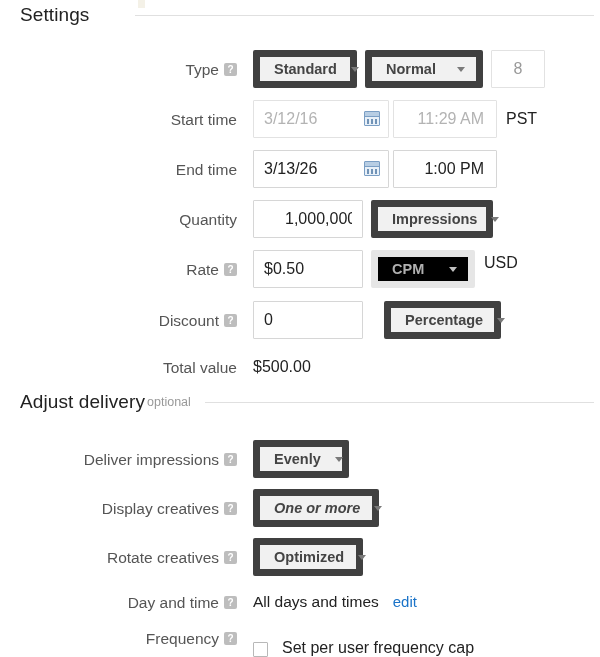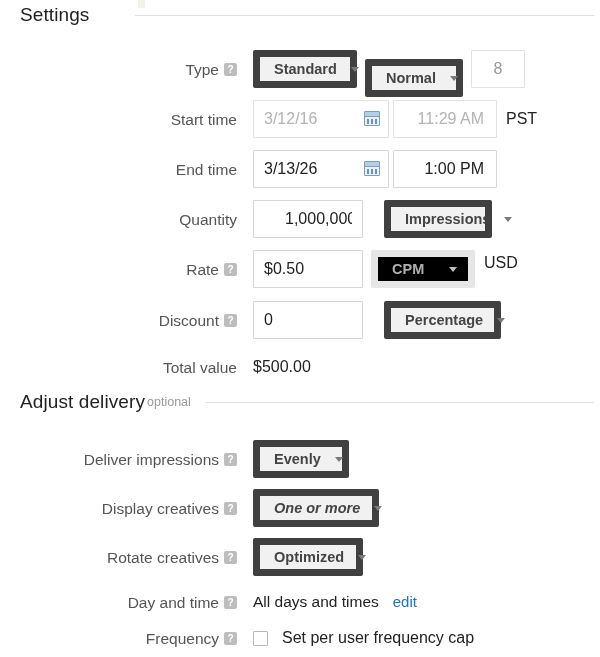--- a/index.html
+++ b/index.html
@@ -210,21 +210,21 @@
     color: #1a73c8;
     margin-left: 14px;
     line-height: 38px;
     cursor: pointer;
     white-space: nowrap;
   }
 
   
   .cb-line {
     display: flex;
-    align-items: center;
+    align-items: flex-end;
     height: 38px;
   }
   .cbox {
     width: 15px;
     height: 15px;
     border: 1px solid #b8b8b8;
     background: #ffffff;
     border-radius: 1px;
     box-sizing: border-box;
     cursor: pointer;
@@ -259,21 +259,21 @@
 </div>
 
 <div class="row" style="top: 50px;">
   <div class="row-label with-help">Type</div>
   <div class="help-icon">?</div>
   <div class="fields">
     <div class="dd" style="width:104px;">
       <span>Standard</span>
       <span class="caret"></span>
     </div>
-    <div class="dd" style="width:98px; margin-left:8px;margin-top:9px;">
+    <div class="dd" style="width:118px; margin-left:8px;">
       <span>Normal</span>
       <span class="caret"></span>
     </div>
     <input class="txt disabled num-center" style="width: 54px; margin-left: 8px;" disabled="" value="8">
   </div>
 </div>
 
 <div class="row" style="top: 100px;">
   <div class="row-label">Start time</div>
   <div class="fields">
@@ -294,21 +294,21 @@
       <span class="cal-icon"></span>
     </div>
     <input class="txt" style="width: 104px; margin-left: 4px; text-align: right; padding-right: 12px;" value="1:00 PM">
   </div>
 </div>
 
 <div class="row" style="top: 200px;">
   <div class="row-label">Quantity</div>
   <div class="fields">
     <input class="txt" style="width: 110px; padding-left: 31px;" value="1,000,000">
-    <div class="dd" style="width:108px; margin-left:21px;">
+    <div class="dd" style="width:122px; margin-left:8px;">
       <span>Impressions</span>
       <span class="caret"></span>
     </div>
   </div>
 </div>
 
 <div class="row" style="top: 250px;">
   <div class="row-label with-help">Rate</div>
   <div class="help-icon">?</div>
   <div class="fields">

